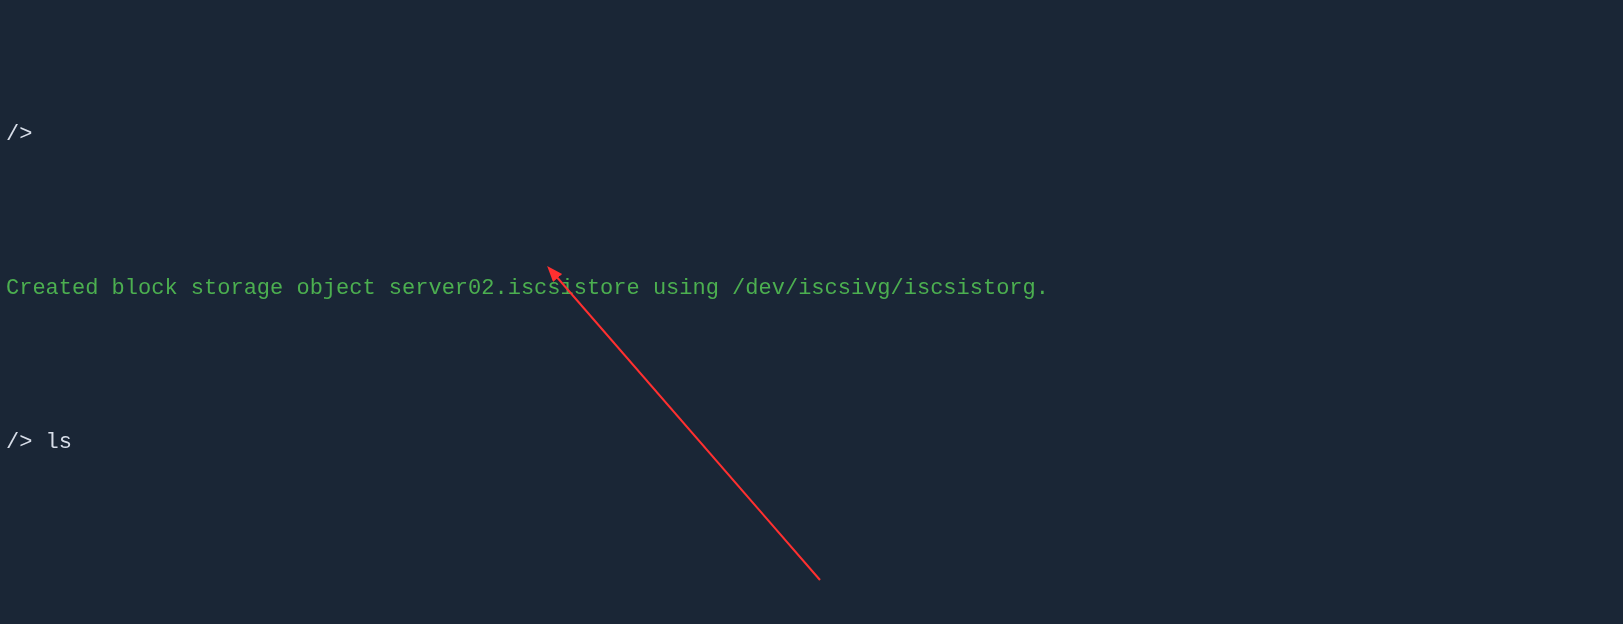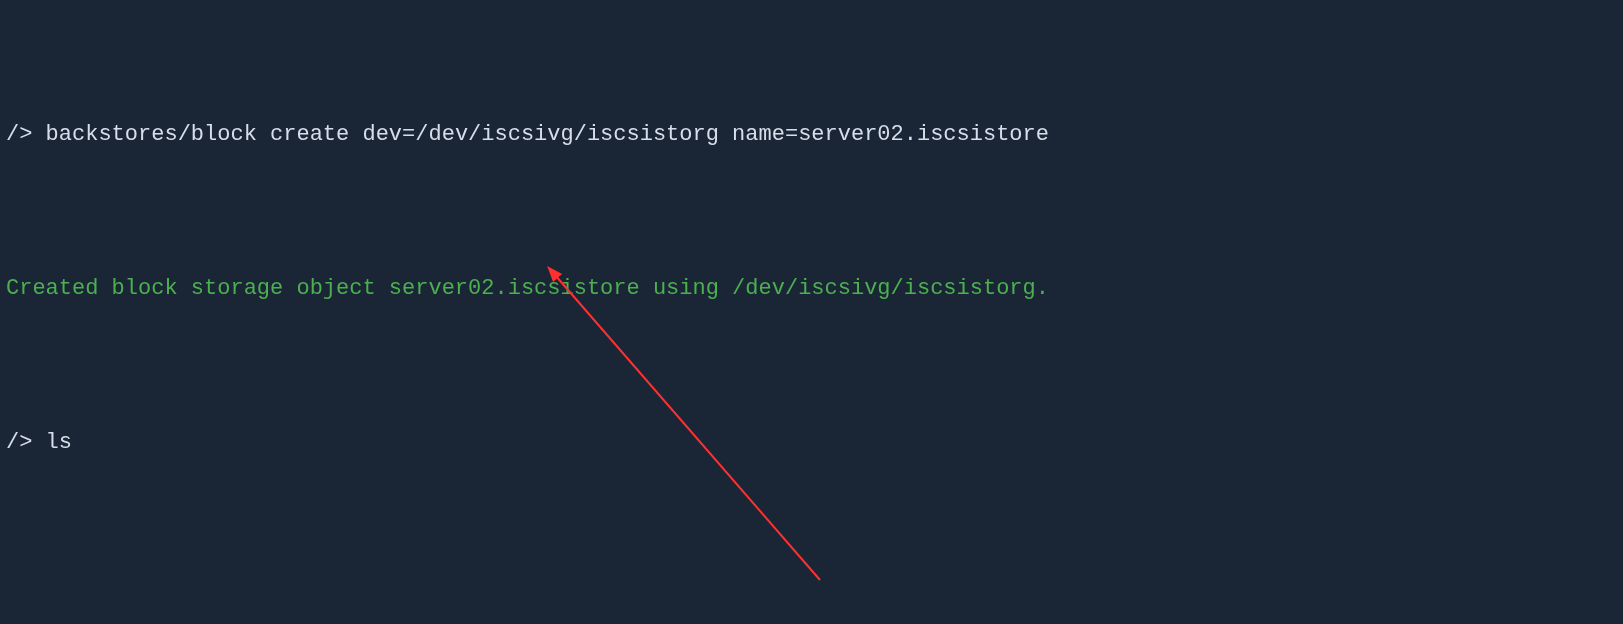--- a/index.html
+++ b/index.html
@@ -11,21 +11,21 @@
   .bold{font-weight:bold;color:#e5e9f0;}
   .green{color:#4caf50;}
   .arrow{position:absolute;pointer-events:none;}
 </style>
 </head>
 <body>
 
 <div class="terminal">
 
   <div class="line">
-    <span class="gray">/&gt; </span><span class="gray">backstores/block create dev=/dev/iscsivg/iscsistorg name=server02.iscsistore</span>
+    <span class="gray">/&gt; </span>
   </div>
 
   <div class="line">
     <span class="green">Created block storage object server02.iscsistore using /dev/iscsivg/iscsistorg.</span>
   </div>
 
   <div class="line">
     <span class="gray">/&gt; </span><span class="gray">ls</span>
   </div>
 

